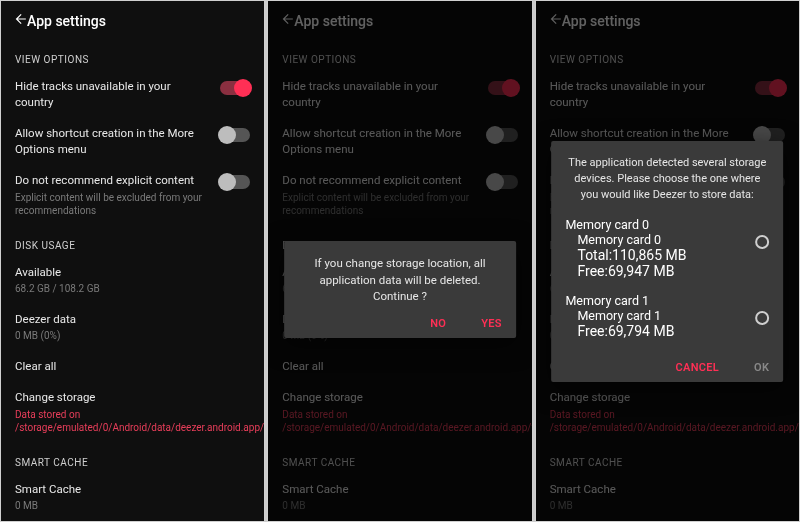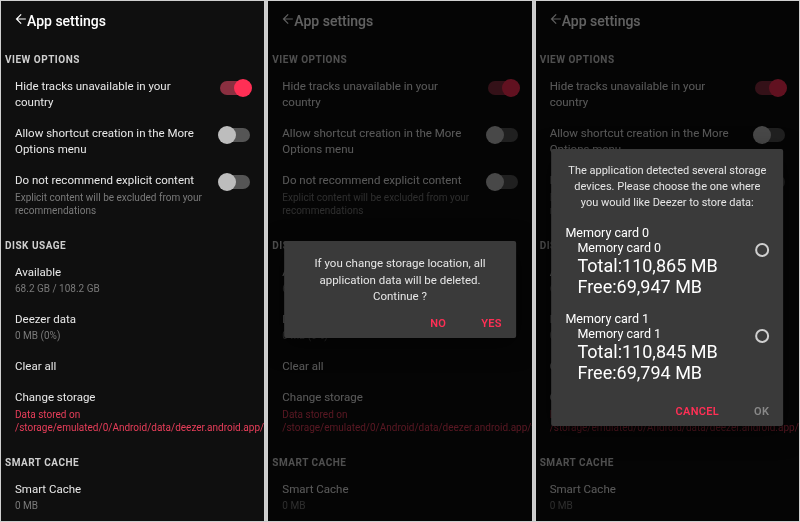--- a/index.html
+++ b/index.html
@@ -23,24 +23,24 @@
   .header {
     display: flex;
     align-items: center;
     padding: 10px 12px;
   }
   .back-arrow { width: 14px; height: 14px; }
   .back-arrow path { stroke: #fff; stroke-width: 2; fill: none; }
   .title { font-size: 14px; font-weight: 500; color: #fff; }
   .section-header {
     font-size: 10px;
-    font-weight: 700;
+    font-weight: 400;
     letter-spacing: 0.5px;
     color: #cfcfcf;
-    padding: 14px 4px 6px;
+    padding: 14px 14px 6px;
   }
   .row {
     display: flex;
     align-items: flex-start;
     justify-content: space-between;
     padding: 8px 14px;
     gap: 16px;
   }
   .row-text { flex: 1; min-width: 0; }
   .row-title { font-size: 11.5px; color: #e8e8e8; line-height: 1.35; }
@@ -77,32 +77,32 @@
   .dialog-actions {
     display: flex; justify-content: flex-end; gap: 35px; margin-top: 12px;
     font-size: 11px; font-weight: 600; letter-spacing: 0.3px;
   }
   .dialog-actions .accent { color: #ff2f55; }
   .dialog-actions .muted { color: #888; }
 
   .dialog.confirm { top: 220px; text-align: center; margin-top: 20px; }
   .dialog.confirm .msg { font-size: 11.5px; line-height: 1.45; }
 
-  .dialog.storage { top: 148px; }
+  .dialog.storage { top: 140px; }
   .dialog.storage .intro {
     font-size: 11px; line-height: 1.45; text-align: center; margin-bottom: 10px;
   }
   .storage-opt {
     display: flex; align-items: flex-start; justify-content: space-between;
     padding: 4px 0 10px;
   }
   .storage-opt .left { flex: 1; }
   .storage-opt .group-label { font-size: 12.5px; color: #fff; }
   .storage-opt .card-name { font-size: 12.5px; color: #fff; margin-left: 12px; }
-  .storage-opt .stat { font-size: 18px; color: #fff; margin-left: 12px; }
+  .storage-opt .stat { font-size: 14px; color: #fff; margin-left: 12px; }
   .radio {
     width: 14px; height: 14px; border: 2px solid #cfcfcf; border-radius: 50%;
     margin-top: 18px; flex-shrink: 0;
   }
 </style>
 </head>
 <body>
 
 <div class="panel">
   <div class="header">
@@ -327,21 +327,20 @@
         <div class="stat"><span>Total:</span><span>110,865 MB</span></div>
         <div class="stat"><span>Free:</span><span>69,947 MB</span></div>
       </div>
       <div class="radio"></div>
     </div>
 
     <div class="storage-opt">
       <div class="left">
         <div class="group-label">Memory card 1</div>
         <div class="card-name">Memory card 1</div>
-        <div class="stat"><span>Total:</span><span>110,845 MB</span></div>
         <div class="stat"><span>Free:</span><span>69,794 MB</span></div>
       </div>
       <div class="radio"></div>
     </div>
 
     <div class="dialog-actions">
       <span class="accent">CANCEL</span>
       <span class="muted">OK</span>
     </div>
   </div>

